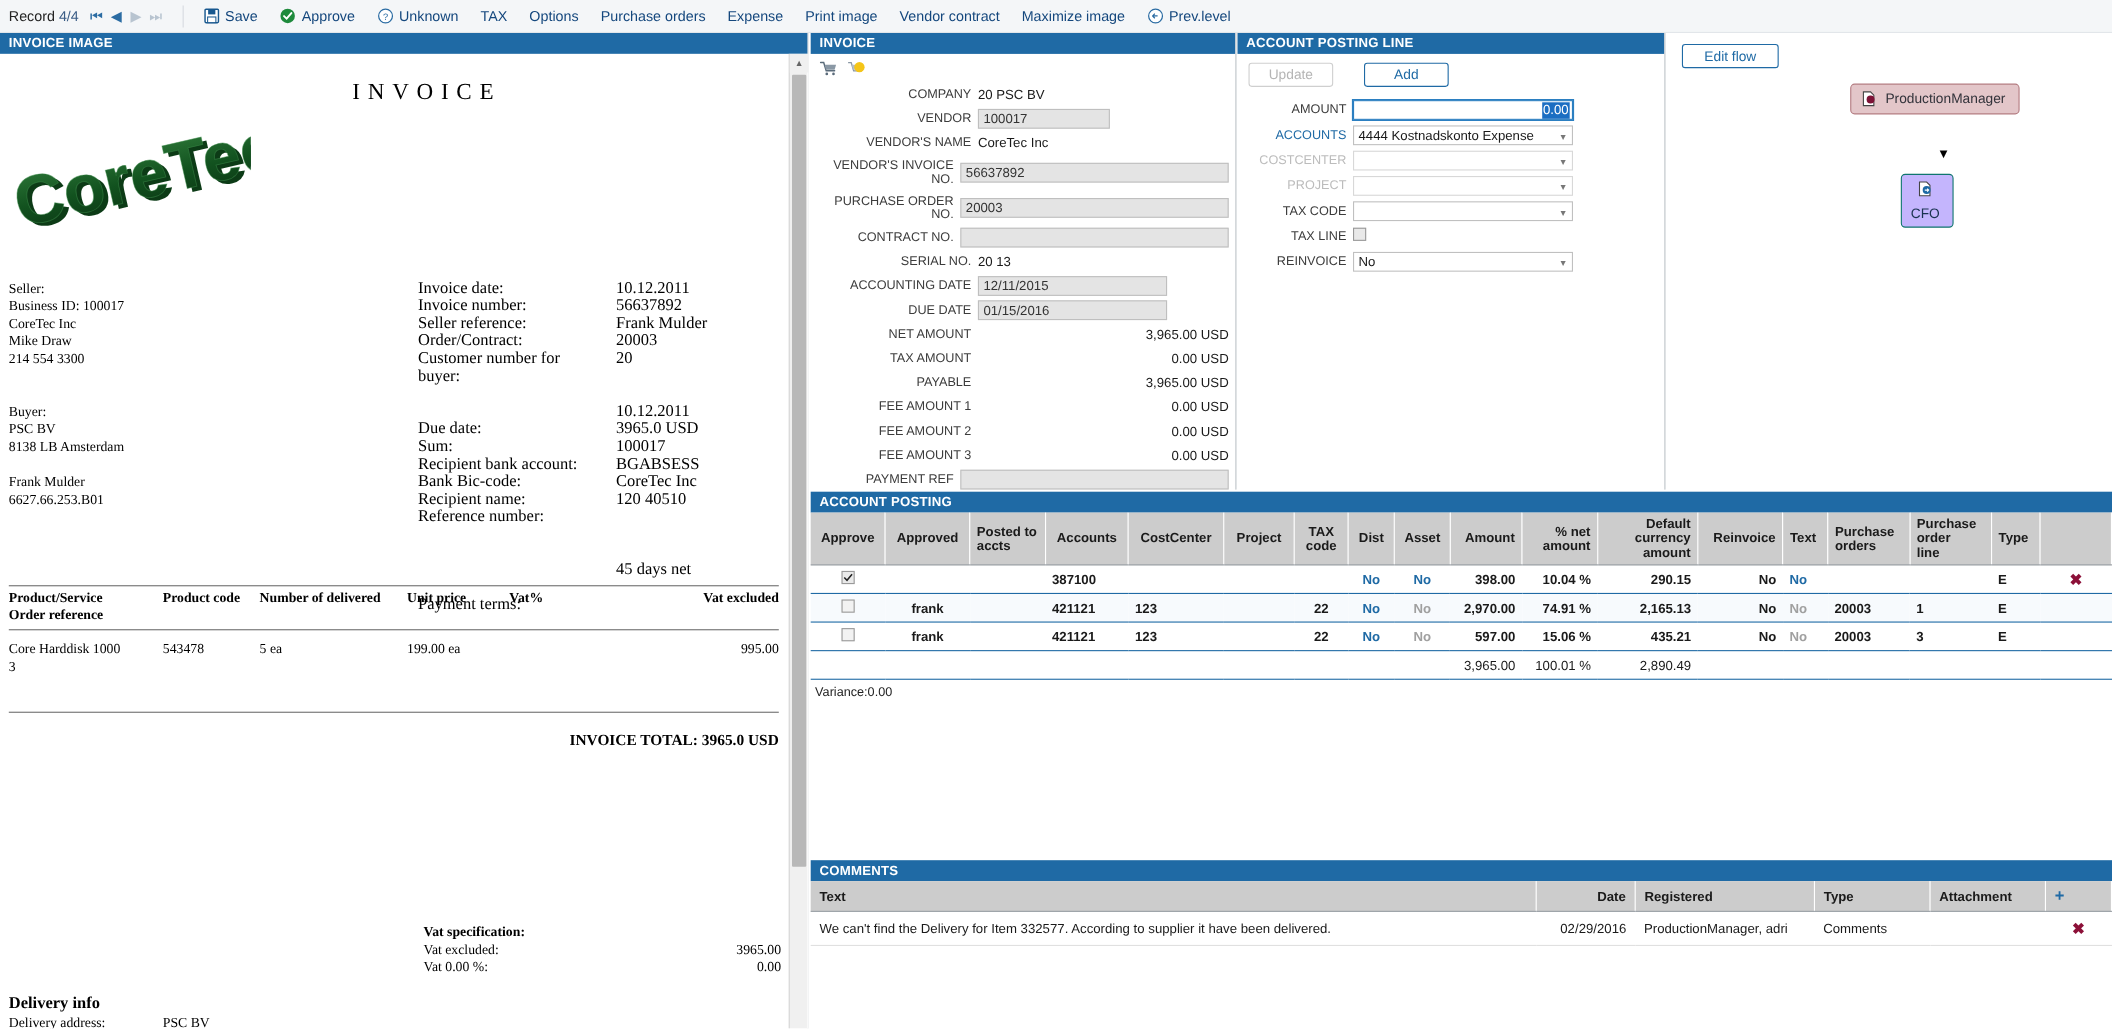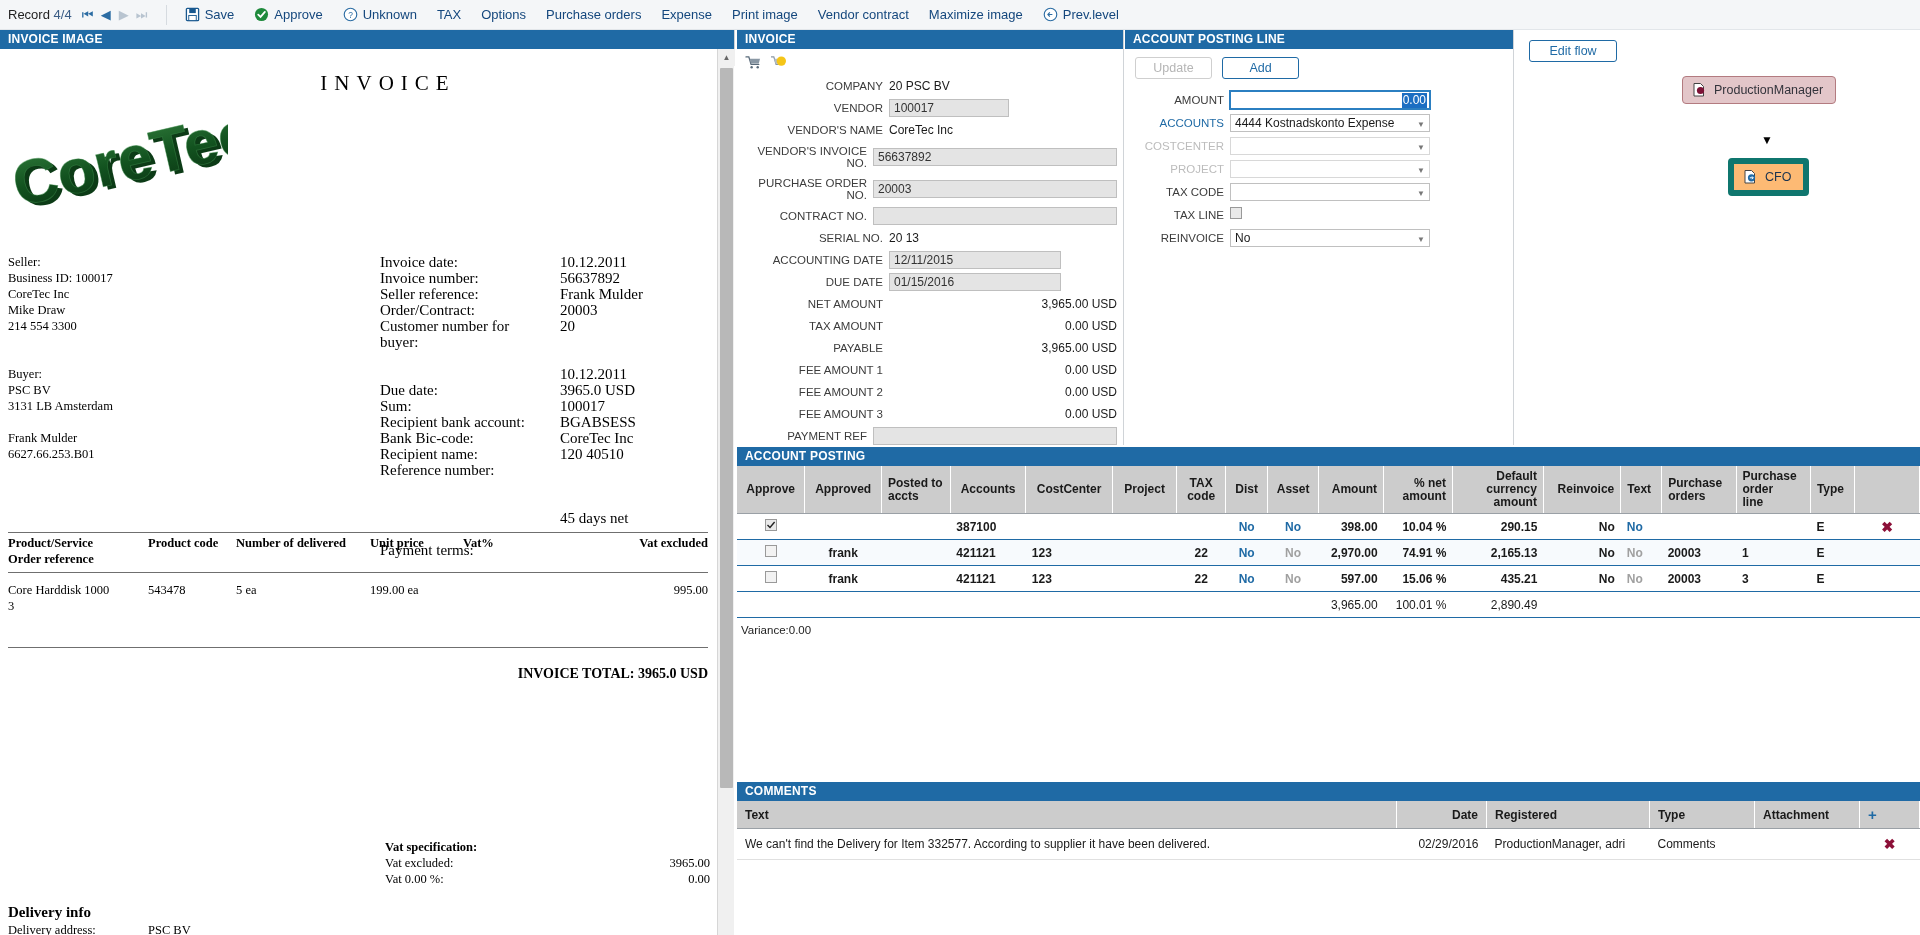--- a/index.html
+++ b/index.html
@@ -118,21 +118,21 @@
   .famount { width: 244px; text-align: right; padding-right: 0; font-size: 12px; }
   .fsel {
     width: 244px; height: 18px; background: #fff; border: 1px solid #c0c0c0;
     font-size: 12px; color: #333; padding: 0 4px; position: relative;
     display:flex; align-items:center;
   }
   .fsel .car { position:absolute; right: 4px; top: 5px; font-size: 8px; color:#777;}
 
   
   #apl-panel { left: 1125px; top: 30px; width: 389px; height: 415px; border-right: 1px solid #cfd3d7; }
-  .apl-btns { padding: 8px 0 6px 10px; display: flex; gap: 10px; }
+  .apl-btns { padding: 8px 0 6px 10px; display: flex; gap: 28px; }
   .btn {
     height: 22px; min-width: 77px; padding: 0 12px;
     background: #fff; border: 1px solid #1f6aa5; color: #1f6aa5;
     font-size: 12.5px; border-radius: 3px; cursor: pointer;
     display:flex; align-items:center; justify-content:center;
     font-family: "Liberation Sans", sans-serif;
   }
   .btn.disabled { border-color: #cfcfcf; color: #b5b5b5; cursor: default; }
   .aplrow { display:flex; align-items:center; min-height: 21px; margin-bottom: 2px; }
   .apllabel { width: 105px; text-align: right; padding-right: 6px; font-size: 11.5px; color: #3c3c3c; }
@@ -149,21 +149,21 @@
   .chk { width: 12px; height: 12px; border: 1px solid #999; background: #e9e9e9; display:inline-block; }
 
   
   #flow-panel { left: 1515px; top: 30px; width: 405px; height: 415px; }
   .flow-body { padding: 10px 0 0 12px; position: relative; height: 380px; }
   .node {
     position:absolute; display:flex; align-items:center; gap:7px;
     padding: 5px 12px 5px 8px; border-radius: 4px; font-size: 12.5px;
   }
   .node.pm { left: 167px; top: 46px; background: #e3c6c9; border: 1px solid #b37b80; color:#33333b;}
-  .node.cfo { left: 213px; top: 128px; background: #fdba74; border: 6px solid #0f766e; color:#1a3350;}
+  .node.cfo { left: 213px; top: 128px; background: #c4b5fd; border: 1px solid #0f766e; color:#1a3350;flex-direction:column;}
   .flow-arrow { position:absolute; left: 246px; top: 103px; color:#000; font-size: 12px; }
 
   
   #ap-panel { left: 737px; top: 447px; width: 1183px; height: 340px; }
   table.grid { width: 100%; border-collapse: collapse; font-size: 12px; }
   table.grid th {
     background: #cccccc; color: #1a1a1a; font-weight: bold;
     border-right: 1px solid #fff; border-bottom: 1px solid #9aa0a6;
     padding: 4px 6px; vertical-align: middle; line-height: 13px;
   }
@@ -299,21 +299,21 @@
           <div class="doc-left-block">
             <div>Seller:</div>
             <div>Business ID: 100017</div>
             <div>CoreTec Inc</div>
             <div>Mike Draw</div>
             <div>214 554 3300</div>
             <div class="gap"></div>
               <div class="gap"></div>
             <div>Buyer:</div>
             <div>PSC BV</div>
-            <div>3131 LB Amsterdam</div>
+            <div>8138 LB Amsterdam</div>
             <div class="gap"></div>
             <div>Frank Mulder</div>
             <div>6627.66.253.B01</div>
           </div>
 
           <div class="doc-right-block">
             <div class="kv">
                 <span class="k">Invoice date:</span>
                 <span class="v">10.12.2011</span>
               </div>

